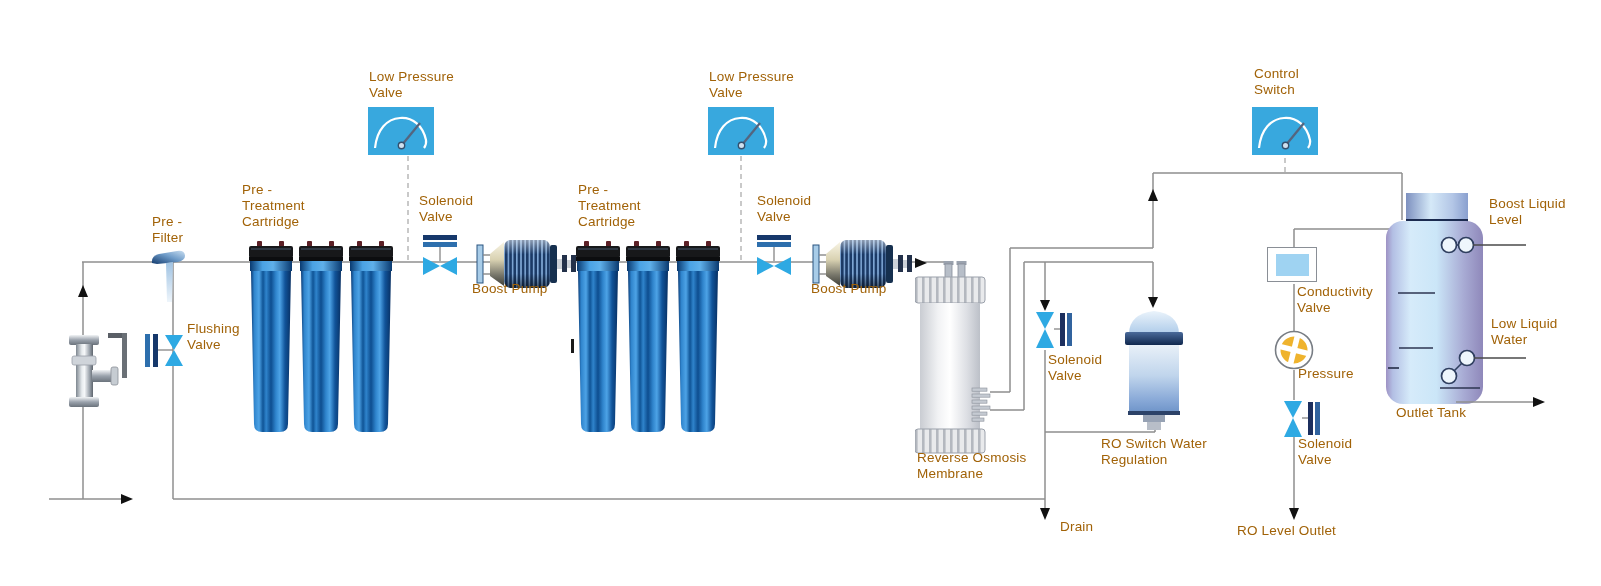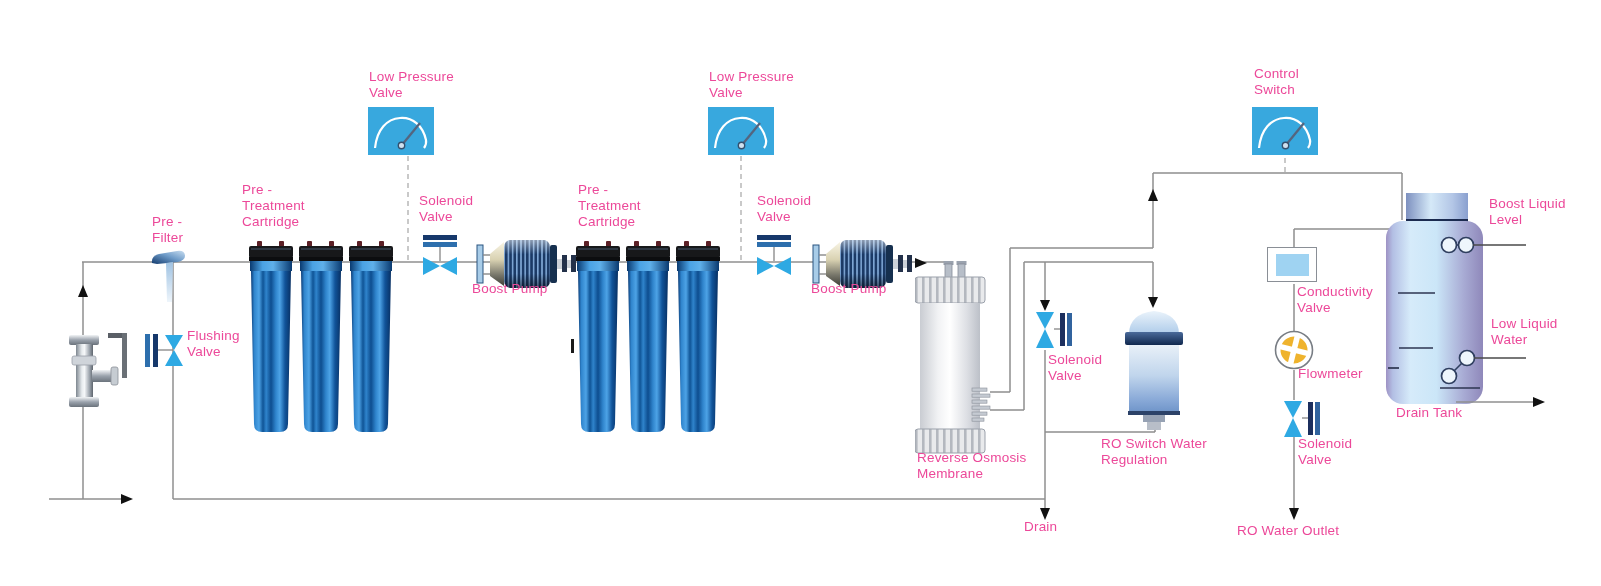--- a/index.html
+++ b/index.html
@@ -2,21 +2,21 @@
 <html><head>
 <meta charset="utf-8">
 <style>
   html,body{margin:0;padding:0;background:#ffffff;}
   #stage{position:relative;width:1601px;height:586px;background:#ffffff;overflow:hidden;
          font-family:"Liberation Sans", sans-serif;}
   svg.layer{position:absolute;left:0;top:0;}
   #pipes{z-index:0;}
   #annot{z-index:4;}
   .comp{position:absolute;z-index:2;}
-  .lbl{position:absolute;z-index:6;font-size:13.5px;line-height:16px;color:#ec4899;
+  .lbl{position:absolute;z-index:6;font-size:13.5px;line-height:16px;color:#a16207;
        white-space:pre-line;letter-spacing:0.2px;}
   .tick{position:absolute;z-index:2;width:3px;height:14px;background:#1a1a1a;}
   .sensor-box{width:50px;height:35px;background:#ffffff;border:1.6px solid #8a8f96;box-sizing:border-box;}
   .sensor-box .inner{position:absolute;left:8px;top:6px;width:33px;height:22px;background:#9fd3f2;}
 </style>
 </head>
 <body>
 
 <div id="stage">
 
@@ -398,36 +398,36 @@
   <div class="lbl" style="left:369px;top:69px">Low Pressure
 Valve</div>
   <div class="lbl" style="left:709px;top:69px">Low Pressure
 Valve</div>
   <div class="lbl" style="left:1254px;top:66px">Control
 Switch</div>
   <div class="lbl" style="left:419px;top:193px">Solenoid
 Valve</div>
   <div class="lbl" style="left:757px;top:193px">Solenoid
 Valve</div>
-  <div class="lbl" style="left:187px;top:328px">Flushing
+  <div class="lbl" style="left:187px;top:321px">Flushing
 Valve</div>
   <div class="lbl" style="left:472px;top:281px">Boost Pump</div>
   <div class="lbl" style="left:811px;top:281px">Boost Pump</div>
   <div class="lbl" style="left:917px;top:450px">Reverse Osmosis
 Membrane</div>
   <div class="lbl" style="left:1048px;top:352px">Solenoid
 Valve</div>
   <div class="lbl" style="left:1101px;top:436px">RO Switch Water
 Regulation</div>
-  <div class="lbl" style="left:1024px;top:519px">Drain</div>
+  <div class="lbl" style="left:1060px;top:519px">Drain</div>
   <div class="lbl" style="left:1297px;top:284px">Conductivity
 Valve</div>
-  <div class="lbl" style="left:1298px;top:366px">Flowmeter</div>
+  <div class="lbl" style="left:1298px;top:366px">Pressure</div>
   <div class="lbl" style="left:1298px;top:436px">Solenoid
 Valve</div>
-  <div class="lbl" style="left:1237px;top:523px">RO Water Outlet</div>
-  <div class="lbl" style="left:1396px;top:405px">Drain Tank</div>
+  <div class="lbl" style="left:1237px;top:523px">RO Level Outlet</div>
+  <div class="lbl" style="left:1396px;top:405px">Outlet Tank</div>
   <div class="lbl" style="left:1489px;top:196px">Boost Liquid
 Level</div>
   <div class="lbl" style="left:1491px;top:316px">Low Liquid
 Water</div>
 
 </div>
 
 </body></html>

